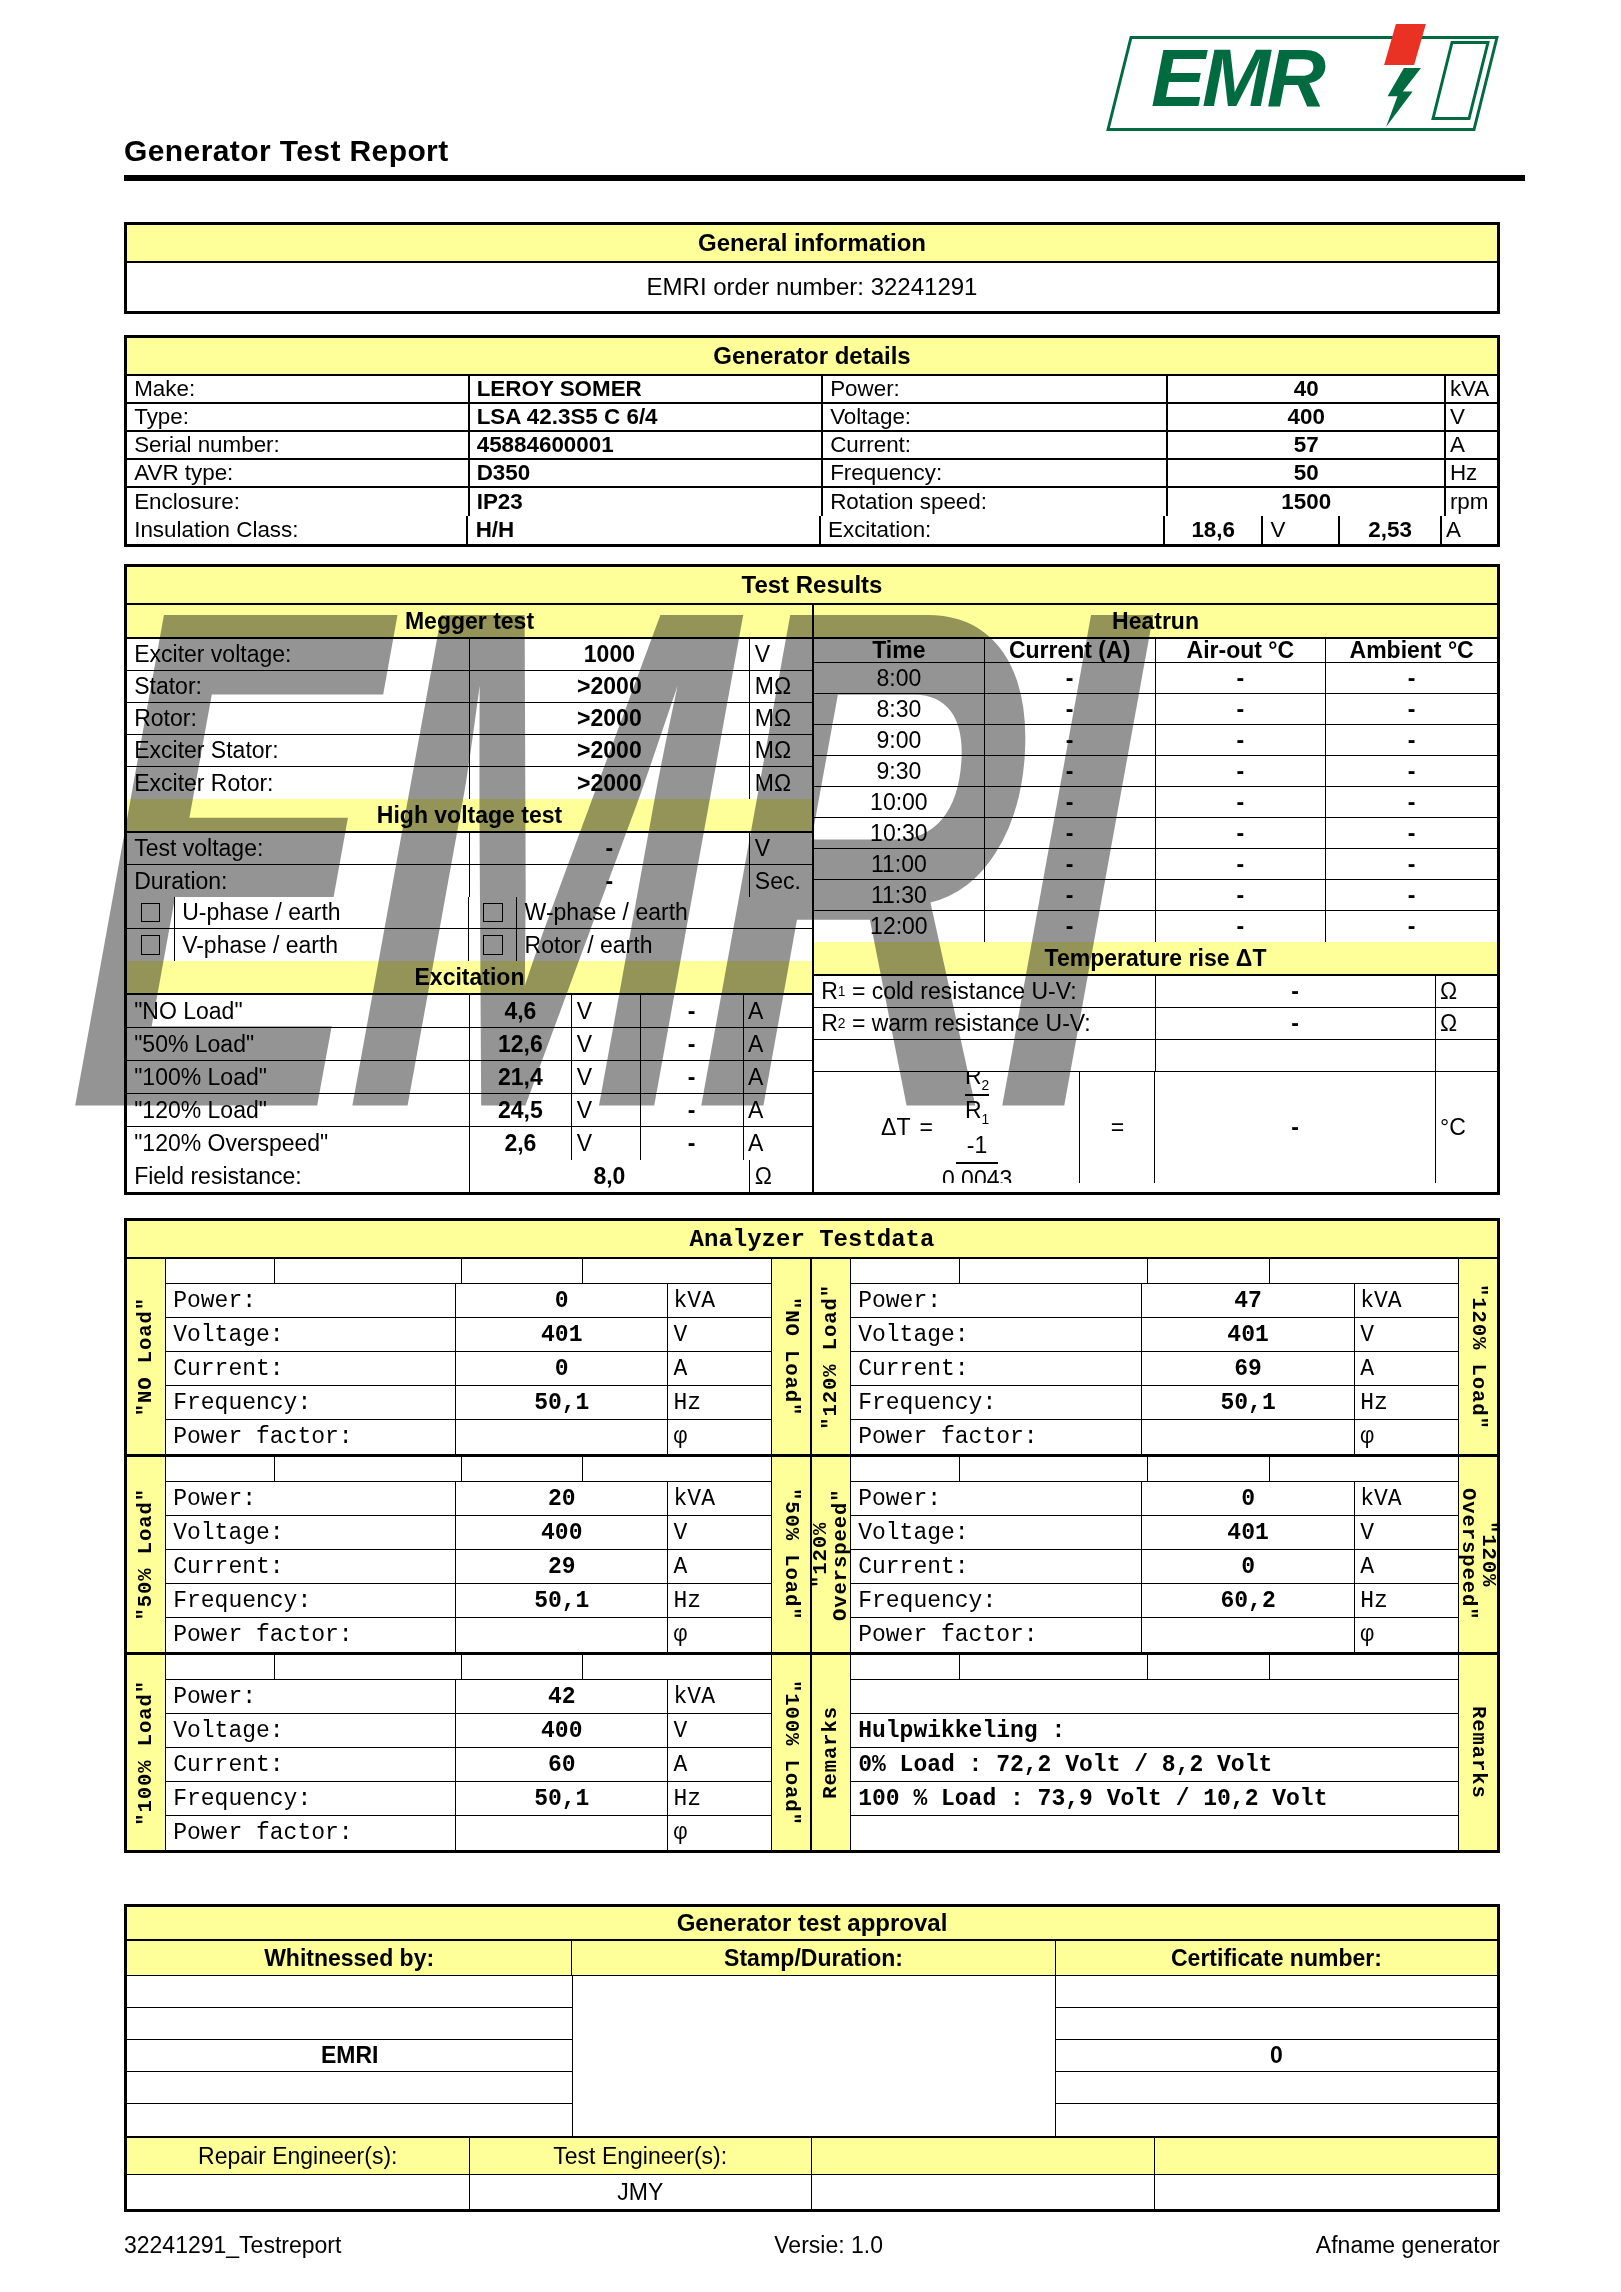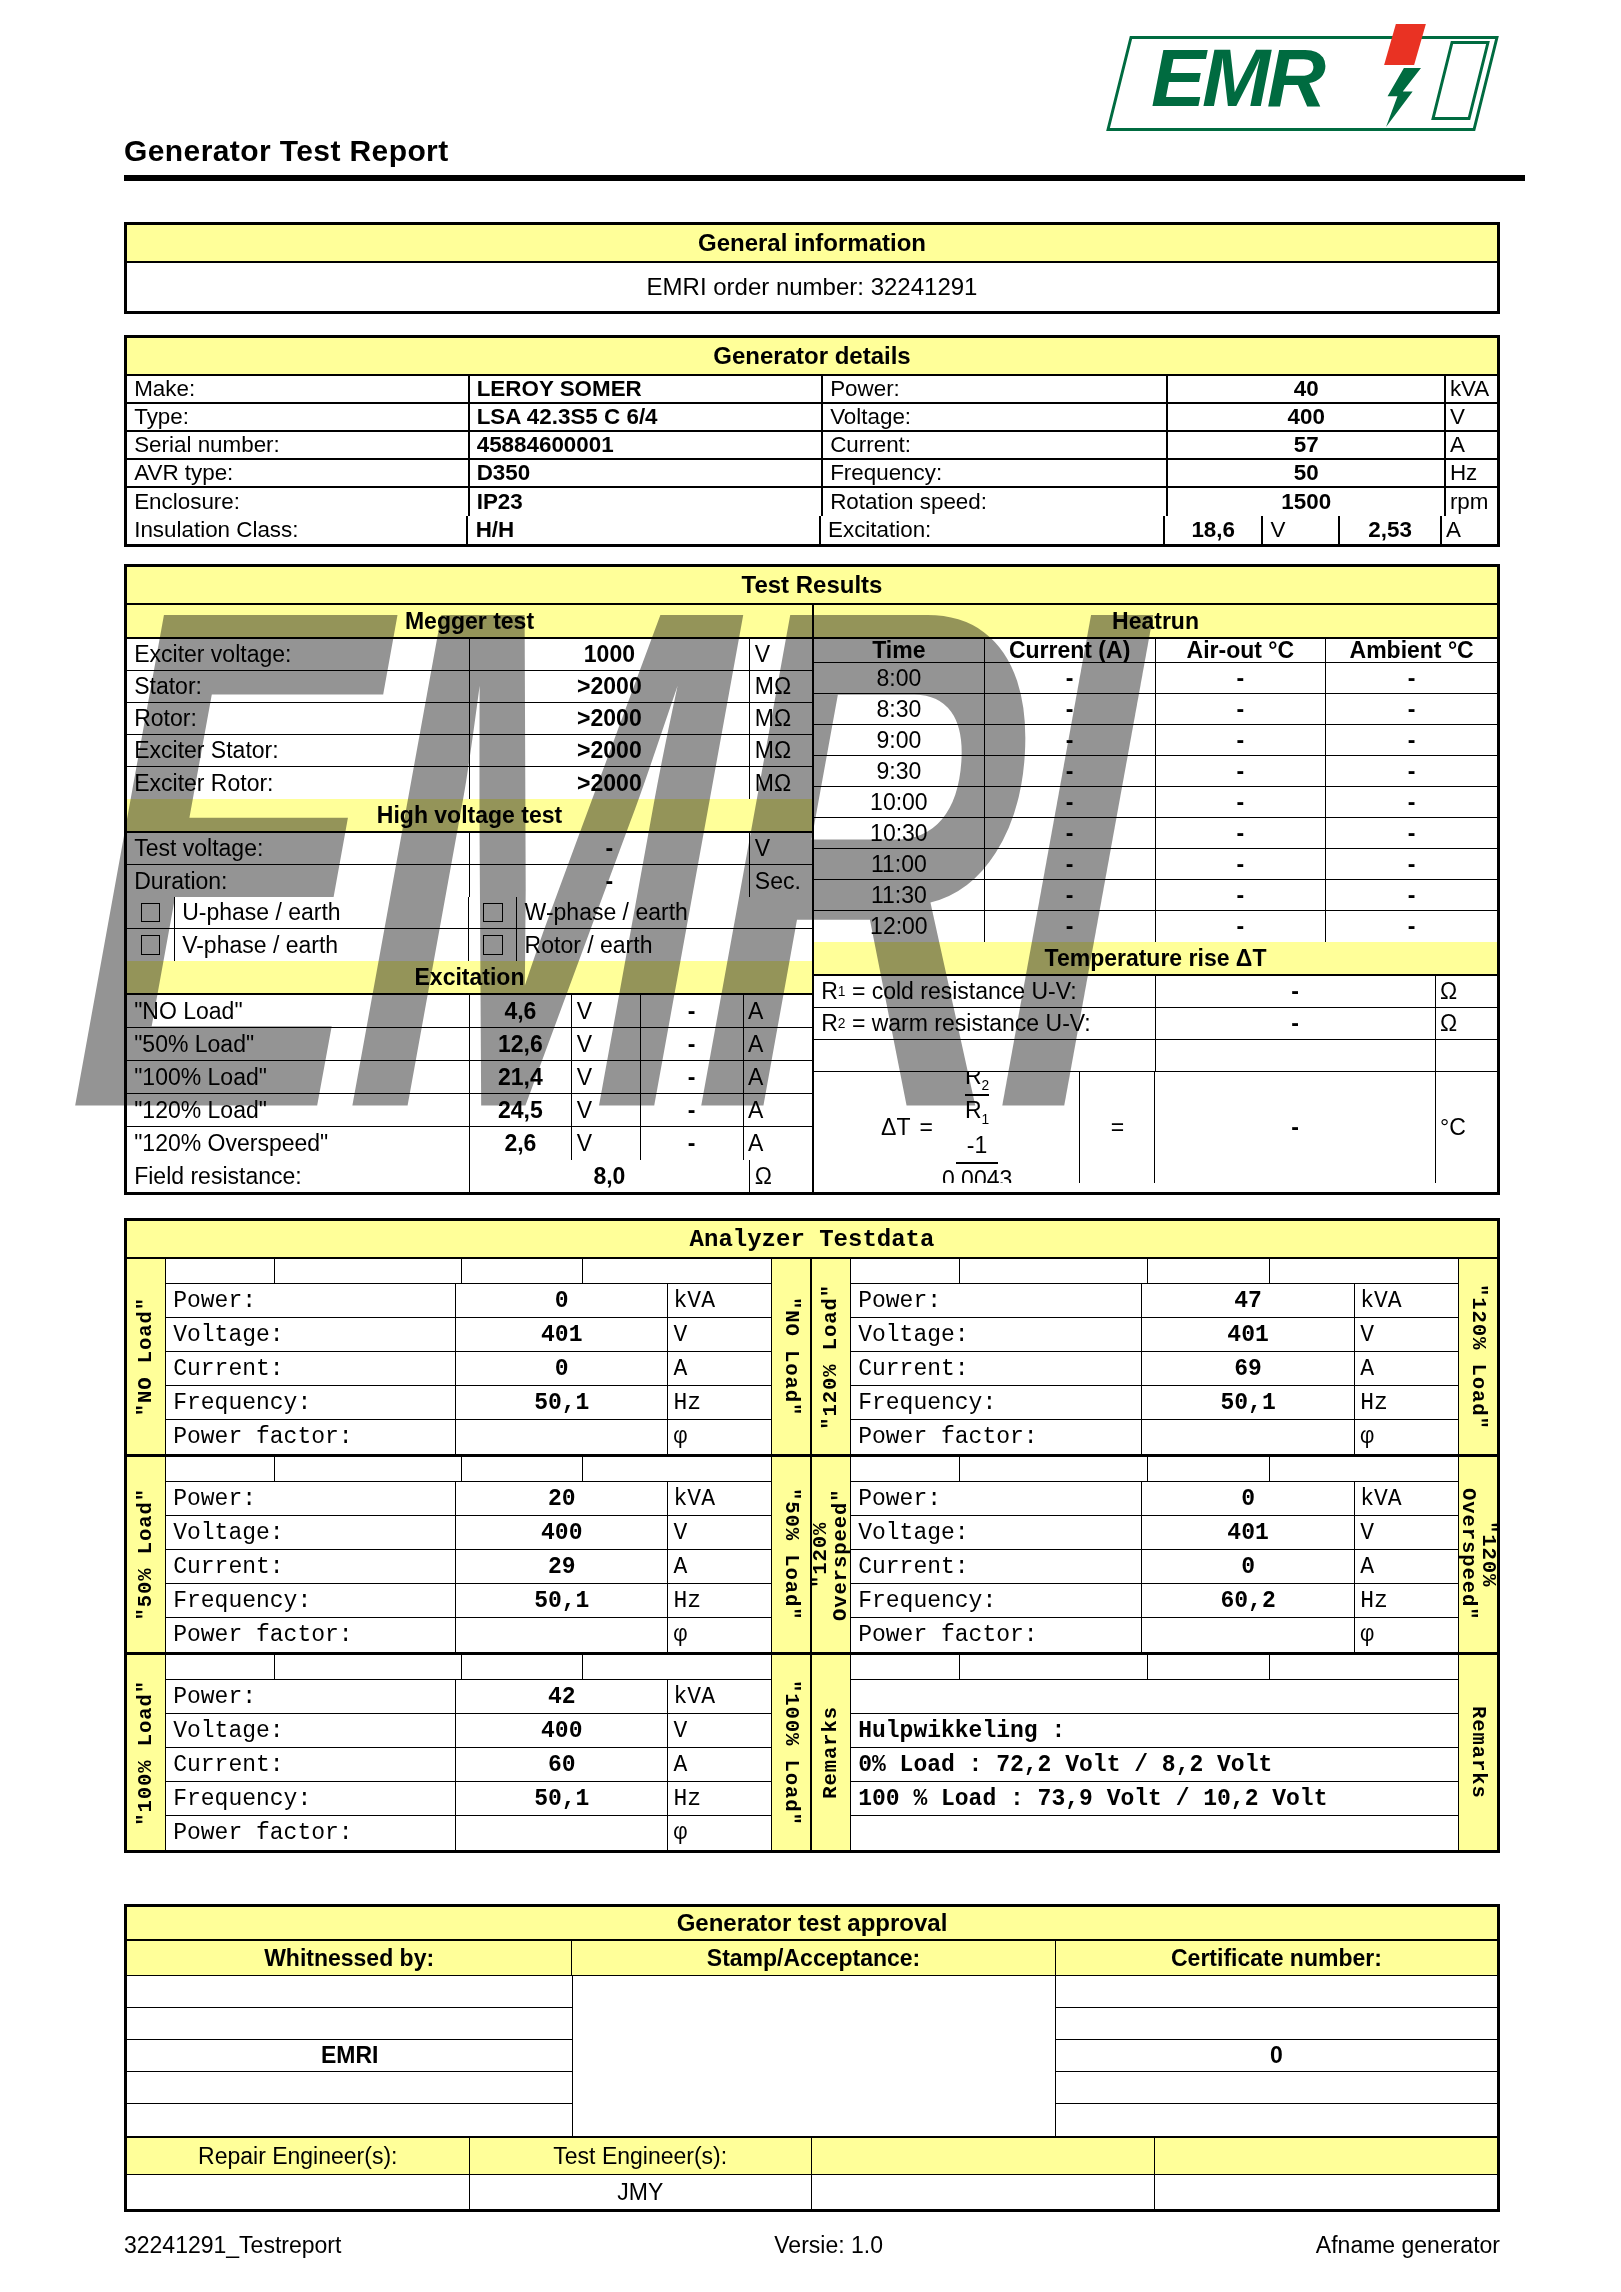--- a/index.html
+++ b/index.html
@@ -725,21 +725,21 @@
           <span>Remarks</span>
         </div>
     </div>
   </div>
 </div>
 
 <div class="section sec-ap">
   <div class="yhdr ap-hdr">Generator test approval</div>
   <div class="ap-cols">
     <div class="ap-col-h c-ap1">Whitnessed by:</div>
-    <div class="ap-col-h c-ap2">Stamp/Acceptance:</div>
+    <div class="ap-col-h c-ap2">Stamp/Duration:</div>
     <div class="ap-col-h c-ap3">Certificate number:</div>
   </div>
   <div class="ap-body">
     <div class="ap-side">
 
     <div class="arow"></div>
         <div class="arow"></div>
         <div class="arow">EMRI</div>
         <div class="arow"></div>
         <div class="arow"></div>

